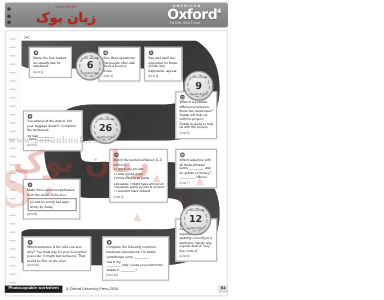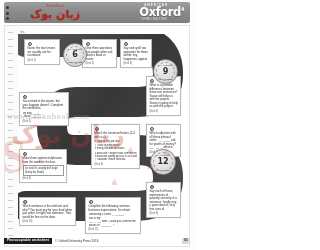--- a/index.html
+++ b/index.html
@@ -368,22 +368,28 @@
       <span class="badge-bot">COMPLETED</span>
     </div>
 
     <div class="badge" style="left:148px; top:33px; width:25px; height:25px;">
       <span class="badge-inner"></span>
       <span class="badge-top">CHALLENGE</span>
       <span class="badge-num">9</span>
       <span class="badge-bot">COMPLETED</span>
     </div>
 
-
-    <div class="badge" style="left:145px; top:123px; width:26px; height:26px;">
+    <div class="badge" style="left:70px; top:68px; width:26px; height:26px;">
+      <span class="badge-inner"></span>
+      <span class="badge-top">CHALLENGE</span>
+      <span class="badge-num">26</span>
+      <span class="badge-bot">COMPLETED</span>
+    </div>
+
+    <div class="badge" style="left:145px; top:144px; width:26px; height:26px;">
       <span class="badge-inner"></span>
       <span class="badge-top">CHALLENGE</span>
       <span class="badge-num">12</span>
       <span class="badge-bot">COMPLETED</span>
     </div>
 
   </div>
 
   <div class="footer">
     <span class="footer-tag">Photocopiable worksheet</span>

